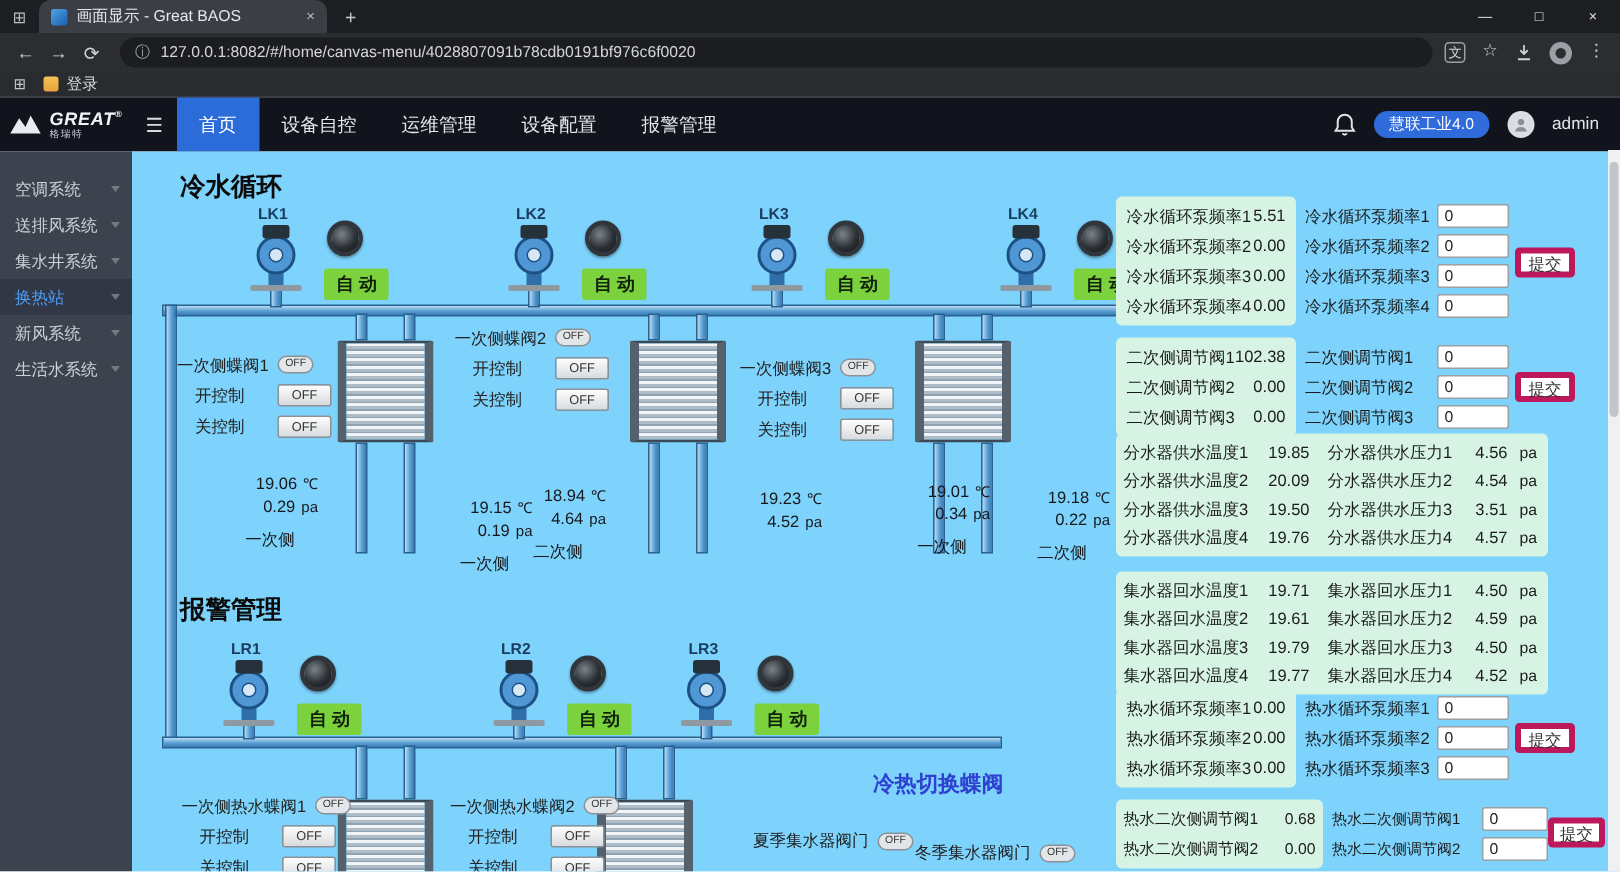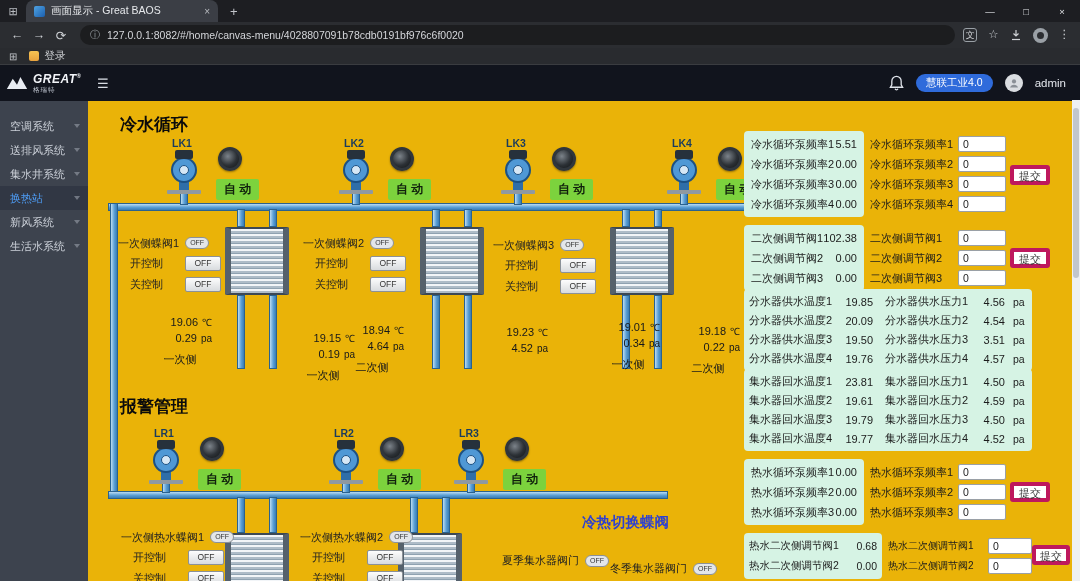--- a/index.html
+++ b/index.html
@@ -48,21 +48,21 @@
   .badge-pill{background:#2f6bdb;color:#fff;border-radius:10px;padding:2px 10px;font-size:10.5px;}
   .avatar{width:18px;height:18px;border-radius:50%;background:#dadde1;display:flex;align-items:center;justify-content:center;}
   .hdr-user{font-size:11.5px;color:#e3e6ec;}
 
   
   .content{flex:1;display:flex;min-height:0;}
   .sidebar{width:88px;background:#3d434e;flex:none;padding-top:13px;}
   .sb-item{height:24px;display:flex;align-items:center;justify-content:space-between;padding:0 8px 0 10px;font-size:11px;color:#ccd1d9;}
   .sb-item.active{background:#313744;color:#4e9cf5;}
   .sb-chevron{width:0;height:0;border-left:3.5px solid transparent;border-right:3.5px solid transparent;border-top:4px solid #8b919c;opacity:.7;}
-  .main{flex:1;position:relative;background:#eab308;overflow:hidden;}
+  .main{flex:1;position:relative;background:#7dd3fc;overflow:hidden;}
   .canvas{position:absolute;left:0;top:0;width:984px;height:481px;}
 
   .page-scrollbar{position:absolute;right:0;top:100px;bottom:0;width:8px;background:#eef0f2;}
   .page-scrollbar .thumb{position:absolute;left:1px;top:8px;width:6px;height:170px;border-radius:3px;background:#c1c6cc;}
 
   
   .section-title{position:absolute;font-size:17px;font-weight:bold;color:#0b0b0b;}
   .st-cold{left:32px;top:12px;}
   .st-hot{left:32px;top:294px;}
 
@@ -85,21 +85,21 @@
   .hot-pumps .pump-unit:nth-child(3){left:361px;top:326px;}
   .pump-label{position:absolute;left:10px;top:0;font-size:10.5px;font-weight:bold;color:#1a3c5e;}
   .pump-svg{position:absolute;left:0;top:12px;}
   .gauge{position:absolute;left:56px;top:10px;width:24px;height:24px;border-radius:50%;border:3px solid #30363c;
          background:radial-gradient(circle at 38% 35%,#7c838a 0%,#2c3136 55%,#101214 100%);box-shadow:0 1px 2px rgba(0,0,0,.4);}
   .auto-badge{position:absolute;left:54px;top:42px;padding:2px 8px;background:#7cd23d;color:#10210c;font-weight:bold;font-size:12px;border-radius:2px;white-space:nowrap;}
 
   .valve-groups,.readings{position:absolute;inset:0;}
   .valve-group{position:absolute;width:185px;font-size:11px;color:#222;}
   .valve-groups .valve-group:nth-child(1){left:30px;top:134px;}
-  .valve-groups .valve-group:nth-child(2){left:215px;top:134px;}
+  .valve-groups .valve-group:nth-child(2){left:215px;top:116px;}
   .valve-groups .valve-group:nth-child(3){left:405px;top:136px;}
   .valve-groups .valve-group:nth-child(4){left:33px;top:428px;}
   .valve-groups .valve-group:nth-child(5){left:212px;top:428px;}
   .vg-title{display:flex;align-items:center;gap:6px;height:16px;}
   .off-pill{background:#e3e6e9;border:1px solid #8b9198;border-radius:8px;font-size:7px;padding:0 4px;line-height:10px;color:#333;flex:none;}
   .vg-row{display:flex;align-items:center;gap:22px;height:18px;margin-top:3px;padding-left:12px;}
   .off-box{width:36px;height:15px;background:linear-gradient(#fdfdfd,#d8dbde);border:1px solid #8b9198;border-radius:2px;font-size:8.5px;display:flex;align-items:center;justify-content:center;color:#333;}
 
   .reading{position:absolute;width:64px;font-size:11px;color:#16181b;}
   .readings .reading:nth-child(1){left:60px;top:214px;}
@@ -114,21 +114,21 @@
 
   .switch-valve-label{position:absolute;left:494px;top:412px;font-size:14.5px;font-weight:bold;color:#2f41cf;}
   .season-valve{position:absolute;display:flex;align-items:center;gap:6px;font-size:11px;color:#222;}
   .season-valve.summer{left:414px;top:452px;}
   .season-valve.winter{left:522px;top:460px;}
 
   
   .rpanel{position:absolute;left:652px;top:0;width:332px;height:481px;font-size:11px;color:#1b1b1b;}
   .rp-group{position:absolute;left:0;width:332px;}
   .g1{top:30px;height:90px;}  .g2{top:124px;height:68px;}
-  .g3{top:188px;height:76px;} .g4{top:268px;height:82px;}
+  .g3{top:188px;height:76px;} .g4{top:280px;height:82px;}
   .g5{top:358px;height:68px;} .g6{top:432px;height:49px;}
   .green-box{position:absolute;left:4px;top:0;width:120px;background:#d6f3e4;border-radius:4px;padding:3px 0;}
   .green-box.wide{width:288px;}
   .g6 .green-box{width:138px;}
   .vrow{display:flex;align-items:center;height:20px;padding:0 7px;}
   .vv{margin-left:auto;}
   .g6 .vrow{padding:0 5px;font-size:10.5px;}
   .wrow{display:grid;grid-template-columns:87px 37px 12px 87px 33px 20px;align-items:center;height:19px;padding:0 5px;}
   .wv{text-align:right;}
   .wu{padding-left:8px;font-size:10.5px;}
@@ -196,20 +196,43 @@
     <div class="logo">
       <svg width="22" height="14" viewBox="0 0 26 16">
         <path d="M1 15 L8 3 L13 10 L17 1 L25 15 Z" fill="#e8ecf2"></path>
       </svg>
       <span class="logo-col">
         <span class="logo-text"><span>GREAT</span><sup>®</sup></span>
         <span class="logo-sub">格瑞特</span>
       </span>
     </div>
     <span class="collapse-btn">☰</span>
+    <nav class="app-nav">
+
+        <div class="nav-item active">
+          <span>首页</span>
+        </div>
+
+        <div class="nav-item">
+          <span>设备自控</span>
+        </div>
+
+        <div class="nav-item">
+          <span>运维管理</span>
+        </div>
+
+        <div class="nav-item">
+          <span>设备配置</span>
+        </div>
+
+        <div class="nav-item">
+          <span>报警管理</span>
+        </div>
+
+    </nav>
     <div class="hdr-right">
       <svg width="15" height="16" viewBox="0 0 16 17">
         <path d="M8 1.5a5 5 0 0 0-5 5v4L1.5 13h13L13 10.5v-4a5 5 0 0 0-5-5z" fill="none" stroke="#dfe3ea" stroke-width="1.4"></path>
         <path d="M6.5 14.7a1.6 1.6 0 0 0 3 0" fill="none" stroke="#dfe3ea" stroke-width="1.4"></path>
       </svg>
       <span class="badge-pill">慧联工业4.0</span>
       <span class="avatar">
         <svg width="10" height="10" viewBox="0 0 10 10">
           <circle cx="5" cy="3.4" r="2.1" fill="#8a8f96"></circle>
             <path d="M1 9.6a4.2 4.2 0 0 1 8 0z" fill="#8a8f96"></path>
@@ -690,21 +713,21 @@
                 </div>
 
             </div>
           </div>
 
           <div class="rp-group g4">
             <div class="green-box wide">
 
                 <div class="wrow">
                   <span>集水器回水温度1</span>
-                  <span class="wv">23.81</span>
+                  <span class="wv">19.71</span>
                   <span></span>
                   <span>集水器回水压力1</span>
                   <span class="wv">4.50</span>
                   <span class="wu">pa</span>
                 </div>
 
                 <div class="wrow">
                   <span>集水器回水温度2</span>
                   <span class="wv">19.61</span>
                   <span></span>

